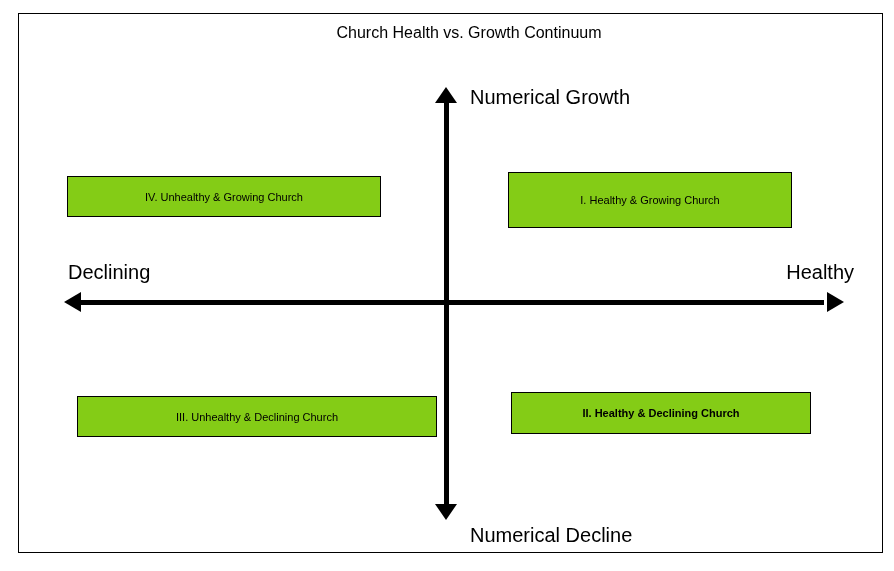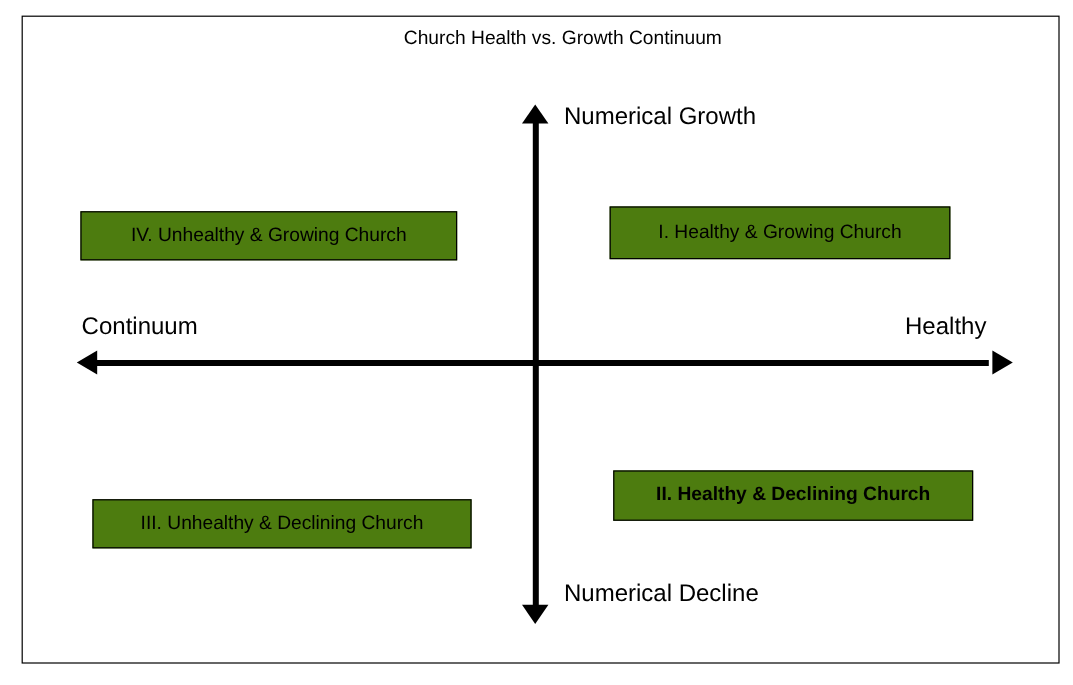--- a/index.html
+++ b/index.html
@@ -84,59 +84,59 @@
   }
   
   .axis-label {
     position: absolute;
     font-size: 20px;
     line-height: 19px;
     white-space: nowrap;
     color: #000000;
   }
   .lbl-growth  { left: 470px; top: 88px; }
-  .lbl-decline { left: 470px; top: 486px; }
+  .lbl-decline { left: 470px; top: 526px; }
   .lbl-unhealthy { left: 68px; top: 263px; }
-  .lbl-healthy { right: 72px; top: 263px; }
+  .lbl-healthy { right: 40px; top: 263px; }
   
   .qbox {
     position: absolute;
     border: 1.5px solid #000000;
-    background: #4d7c0f;
+    background: #84cc16;
     display: flex;
     align-items: center;
     justify-content: center;
-    font-size: 16px;
+    font-size: 11px;
     white-space: nowrap;
     color: #000000;
   }
   .qbox-iv  { left: 67px;  top: 176px; width: 314px; height: 41px; }
-  .qbox-i   { left: 508px; top: 172px; width: 284px; height: 44px; }
-  .qbox-iii { left: 77px;  top: 416px; width: 316px; height: 41px; }
+  .qbox-i   { left: 508px; top: 172px; width: 284px; height: 56px; }
+  .qbox-iii { left: 77px;  top: 396px; width: 360px; height: 41px; }
   .qbox-ii  { left: 511px; top: 392px; width: 300px; height: 42px; font-weight: bold; }
 </style>
 </head>
 <body>
 
 <div class="stage">
 
   <div class="frame"></div>
 
   <div class="title">Church Health vs. Growth Continuum</div>
 
   <div class="v-shaft"></div>
   <div class="h-shaft"></div>
   <div class="arrow arrow-up"></div>
   <div class="arrow arrow-down"></div>
   <div class="arrow arrow-left"></div>
   <div class="arrow arrow-right"></div>
 
   <div class="axis-label lbl-growth">Numerical Growth</div>
   <div class="axis-label lbl-decline">Numerical Decline</div>
-  <div class="axis-label lbl-unhealthy">Continuum</div>
+  <div class="axis-label lbl-unhealthy">Declining</div>
   <div class="axis-label lbl-healthy">Healthy</div>
 
   <div class="qbox qbox-iv">
     <span>IV. Unhealthy &amp; Growing Church</span>
   </div>
 
   <div class="qbox qbox-i">
     <span>I. Healthy &amp; Growing Church</span>
   </div>
 

